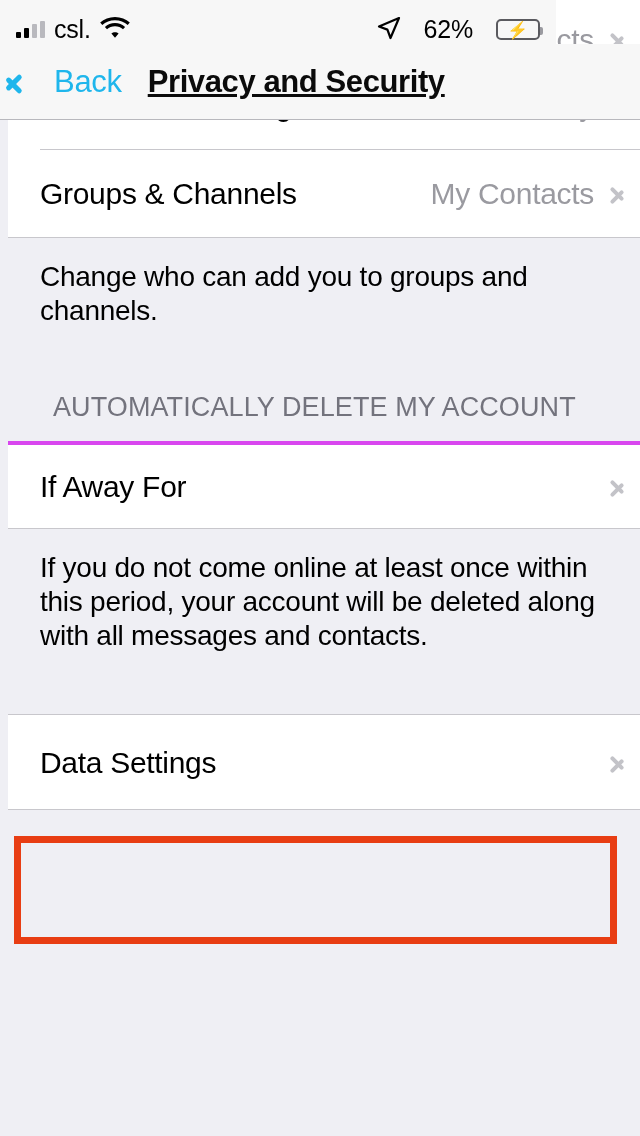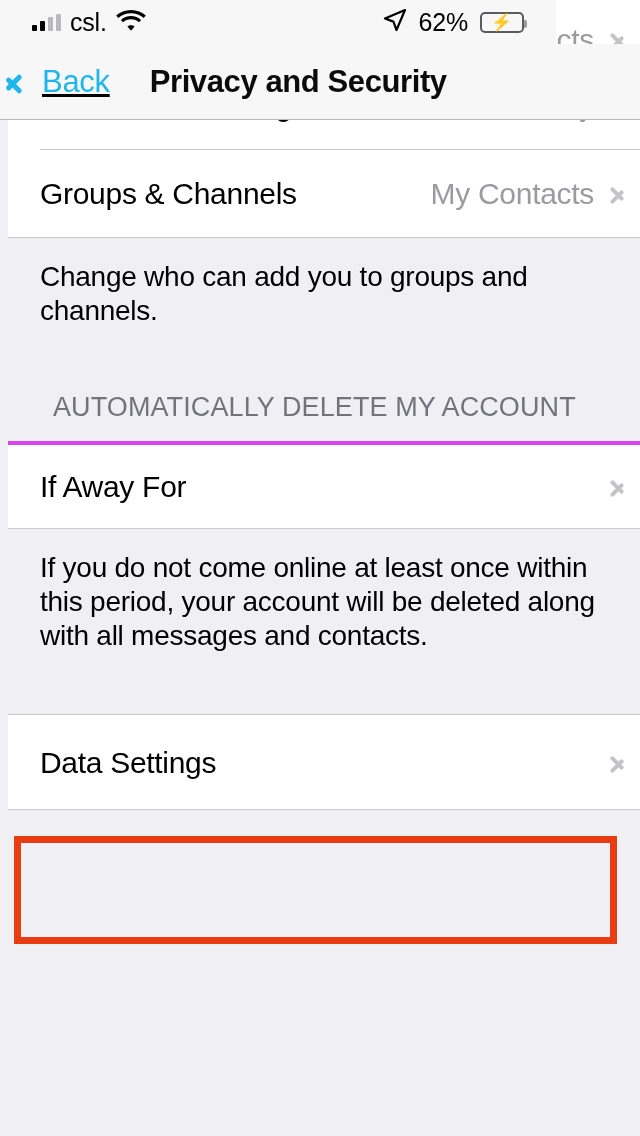--- a/index.html
+++ b/index.html
@@ -13,26 +13,26 @@
     position:relative;
     width:640px; height:1136px;
     background:#efeff4;
   }
 
   
   .statusbar {
     position:absolute; top:0; left:0;
     width:556px; height:44px;
     background:#f7f7f7;
-    display:flex; align-items:center;
-    padding:0 32px;
+    display:flex; align-items:flex-end;
+    padding:0 16px;
   }
   .sb-left  { display:flex; align-items:center; gap:9px; flex:1; }
   .sb-mid   { display:flex; align-items:center; justify-content:center; flex:0 0 auto; }
-  .sb-right { display:flex; align-items:center; justify-content:flex-end; gap:12px; flex:1; }
+  .sb-right { display:flex; align-items:center; justify-content:flex-end; gap:23px; flex:1; }
 
   .signal { display:flex; align-items:flex-end; gap:3px; height:17px; }
   .signal i { display:block; width:5px; background:#b9b9be; border-radius:1px; }
   .signal i.on { background:#000; }
   .signal i:nth-child(1){ height:6px; }
   .signal i:nth-child(2){ height:10px; }
   .signal i:nth-child(3){ height:14px; }
   .signal i:nth-child(4){ height:17px; }
 
   .carrier { font-size:25px; color:#000; letter-spacing:-0.2px; }
@@ -61,39 +61,38 @@
   .navbar {
     position:absolute; top:44px; left:0;
     width:640px; height:76px;
     background:#f7f7f7;
     border-bottom:1px solid #b8b8bd;
     display:flex; align-items:center;
     padding-left:18px;
     z-index:5;
   }
   .back-btn {
-    display:flex; align-items:center; gap:5px;
+    display:flex; align-items:center; gap:17px;
     cursor:pointer;
-    text-decoration:underline;
   }
   .chev-back {
     display:block; width:19px; height:34px;
     position:relative;
   }
   .chev-back::before,
   .chev-back::after {
     content:""; position:absolute; left:3px;
     width:20px; height:5px; background:#1fb6ec; border-radius:3px;
   }
   .chev-back::before { top:8px;  transform:rotate(135deg); transform-origin:left center; }
   .chev-back::after  { top:25px; transform:rotate(-135deg); transform-origin:left center; }
   .back-label { font-size:31px; color:#1fb6ec; letter-spacing:-0.3px; }
   .nav-title {
     font-size:31px; font-weight:bold; color:#0b0b0b;
-    margin-left:40px; letter-spacing:-0.4px;
+    margin-left:26px; letter-spacing:-0.4px;text-decoration:underline;
   }
 
   
   .content { position:absolute; top:0; left:8px; width:640px; height:1136px; }
 
   .group { background:#ffffff; }
 
   .row {
     position:relative;
     background:#ffffff;

